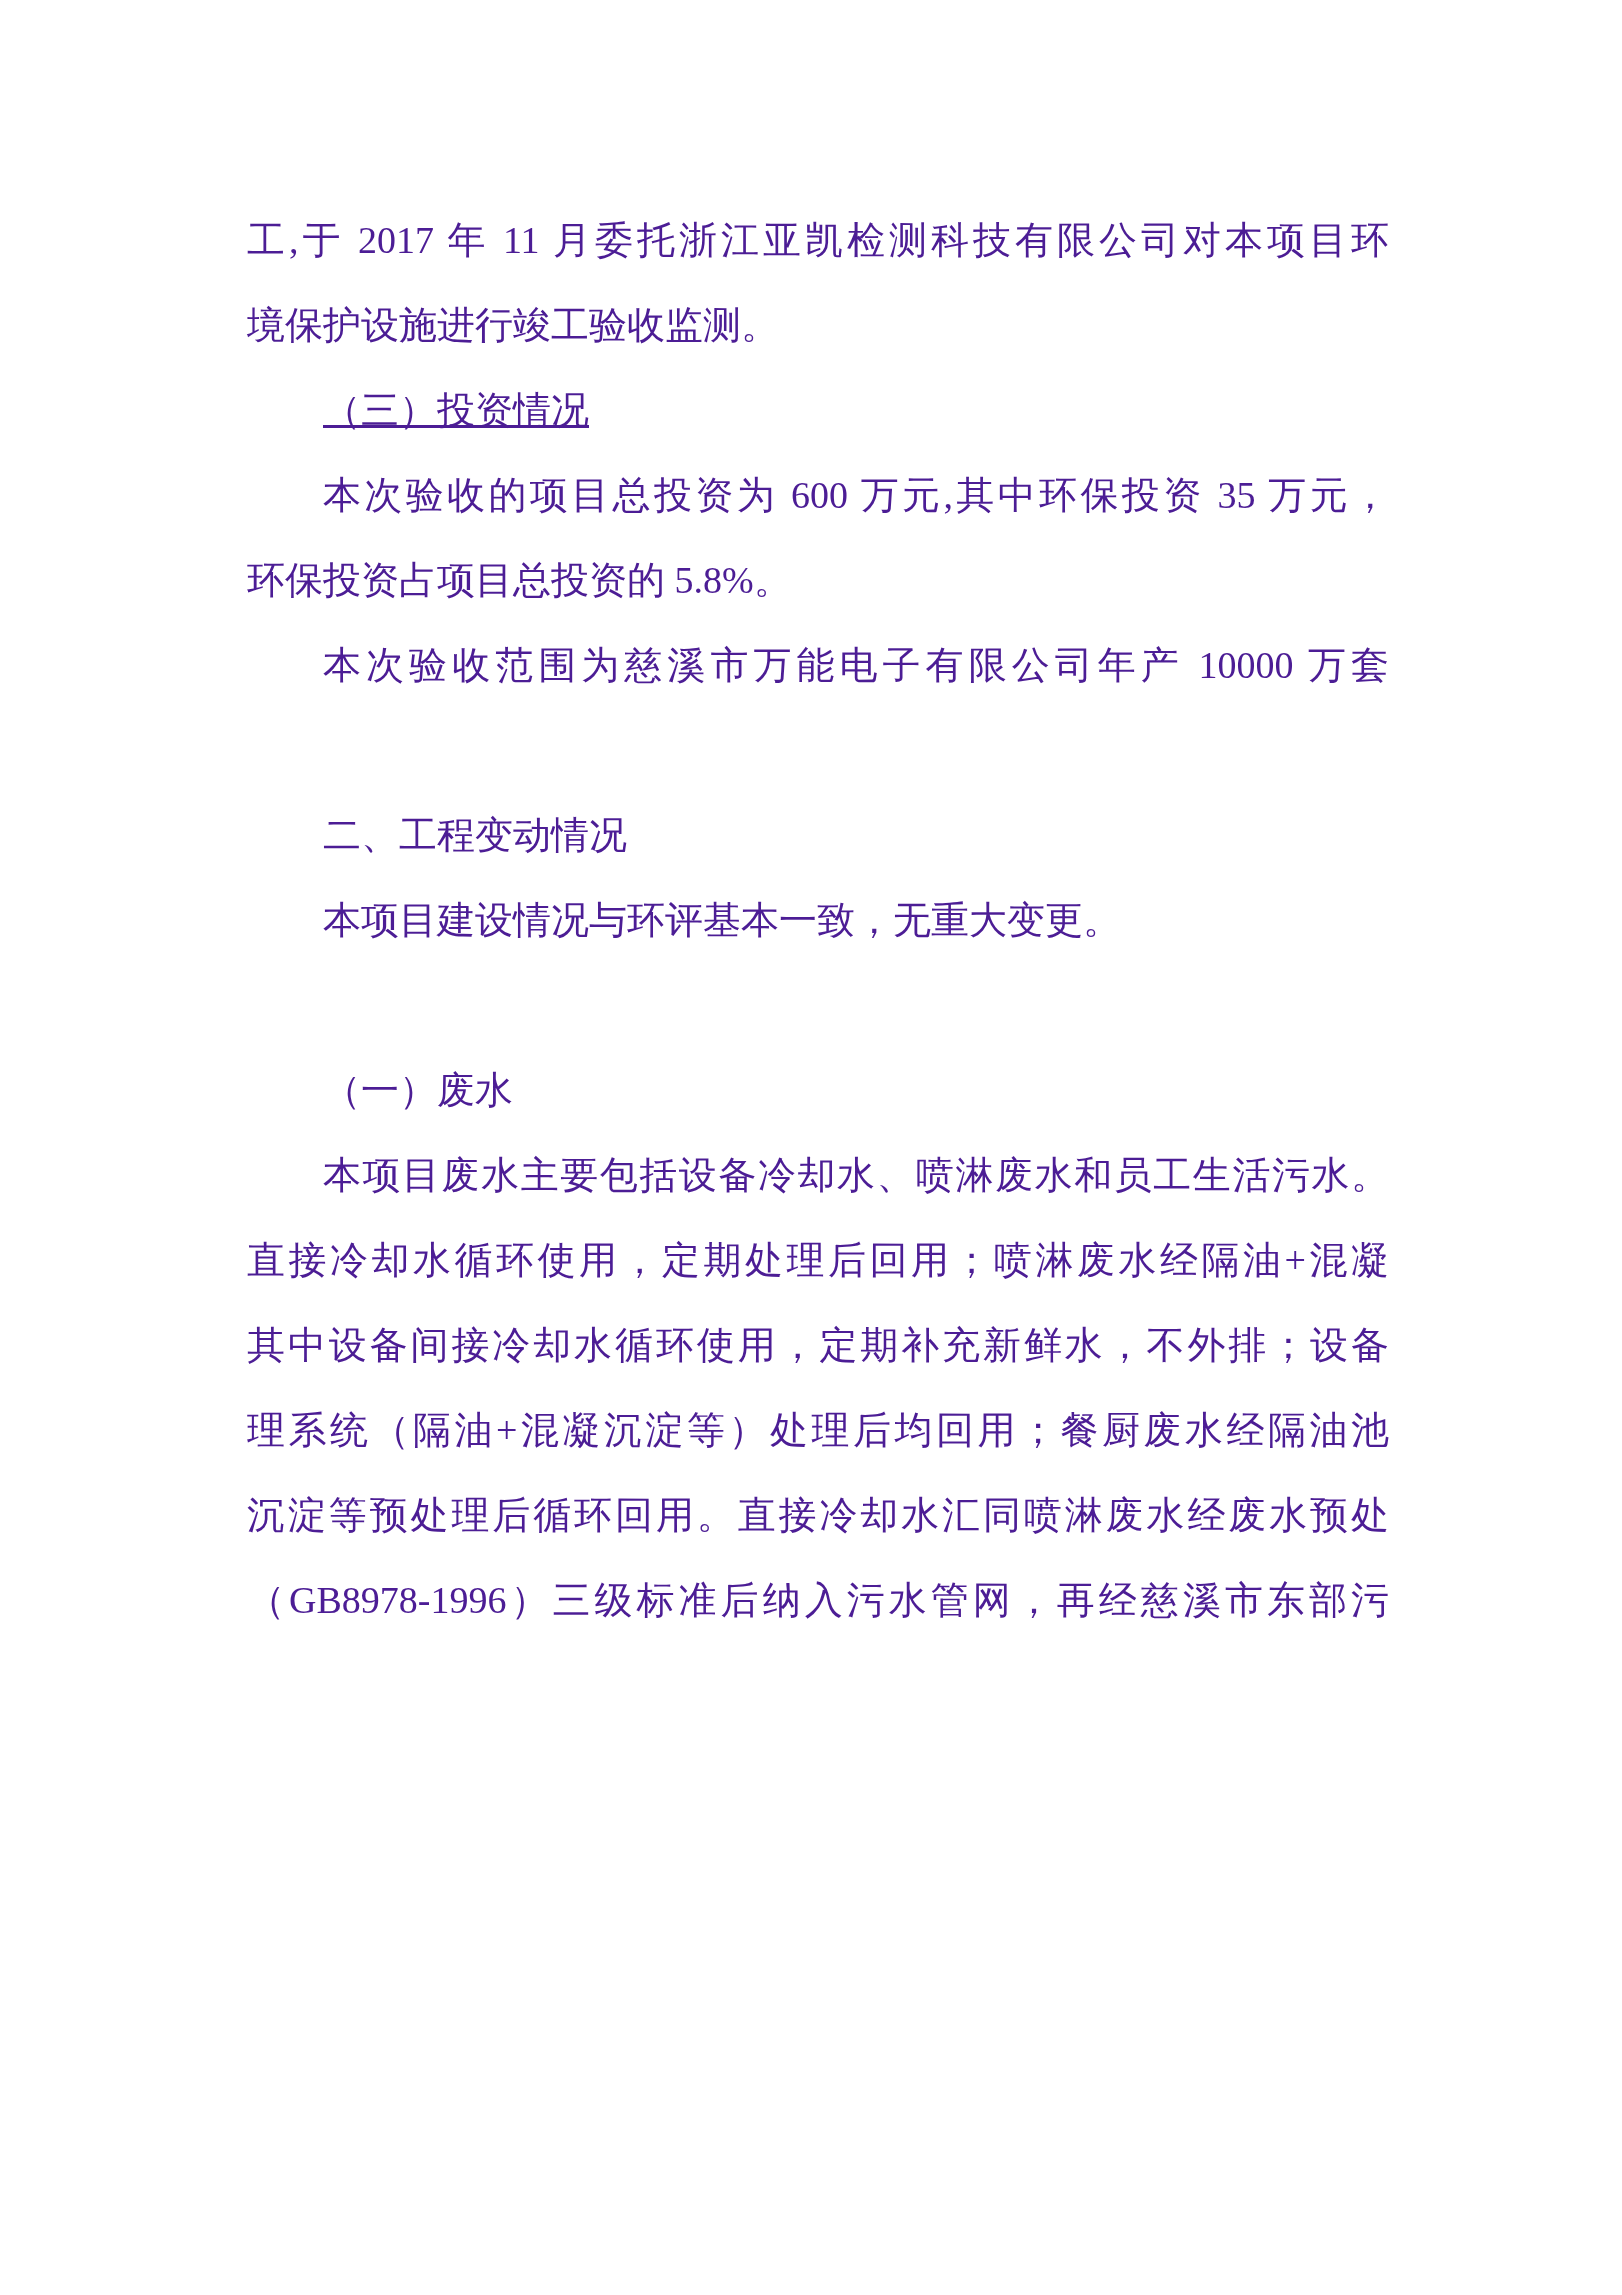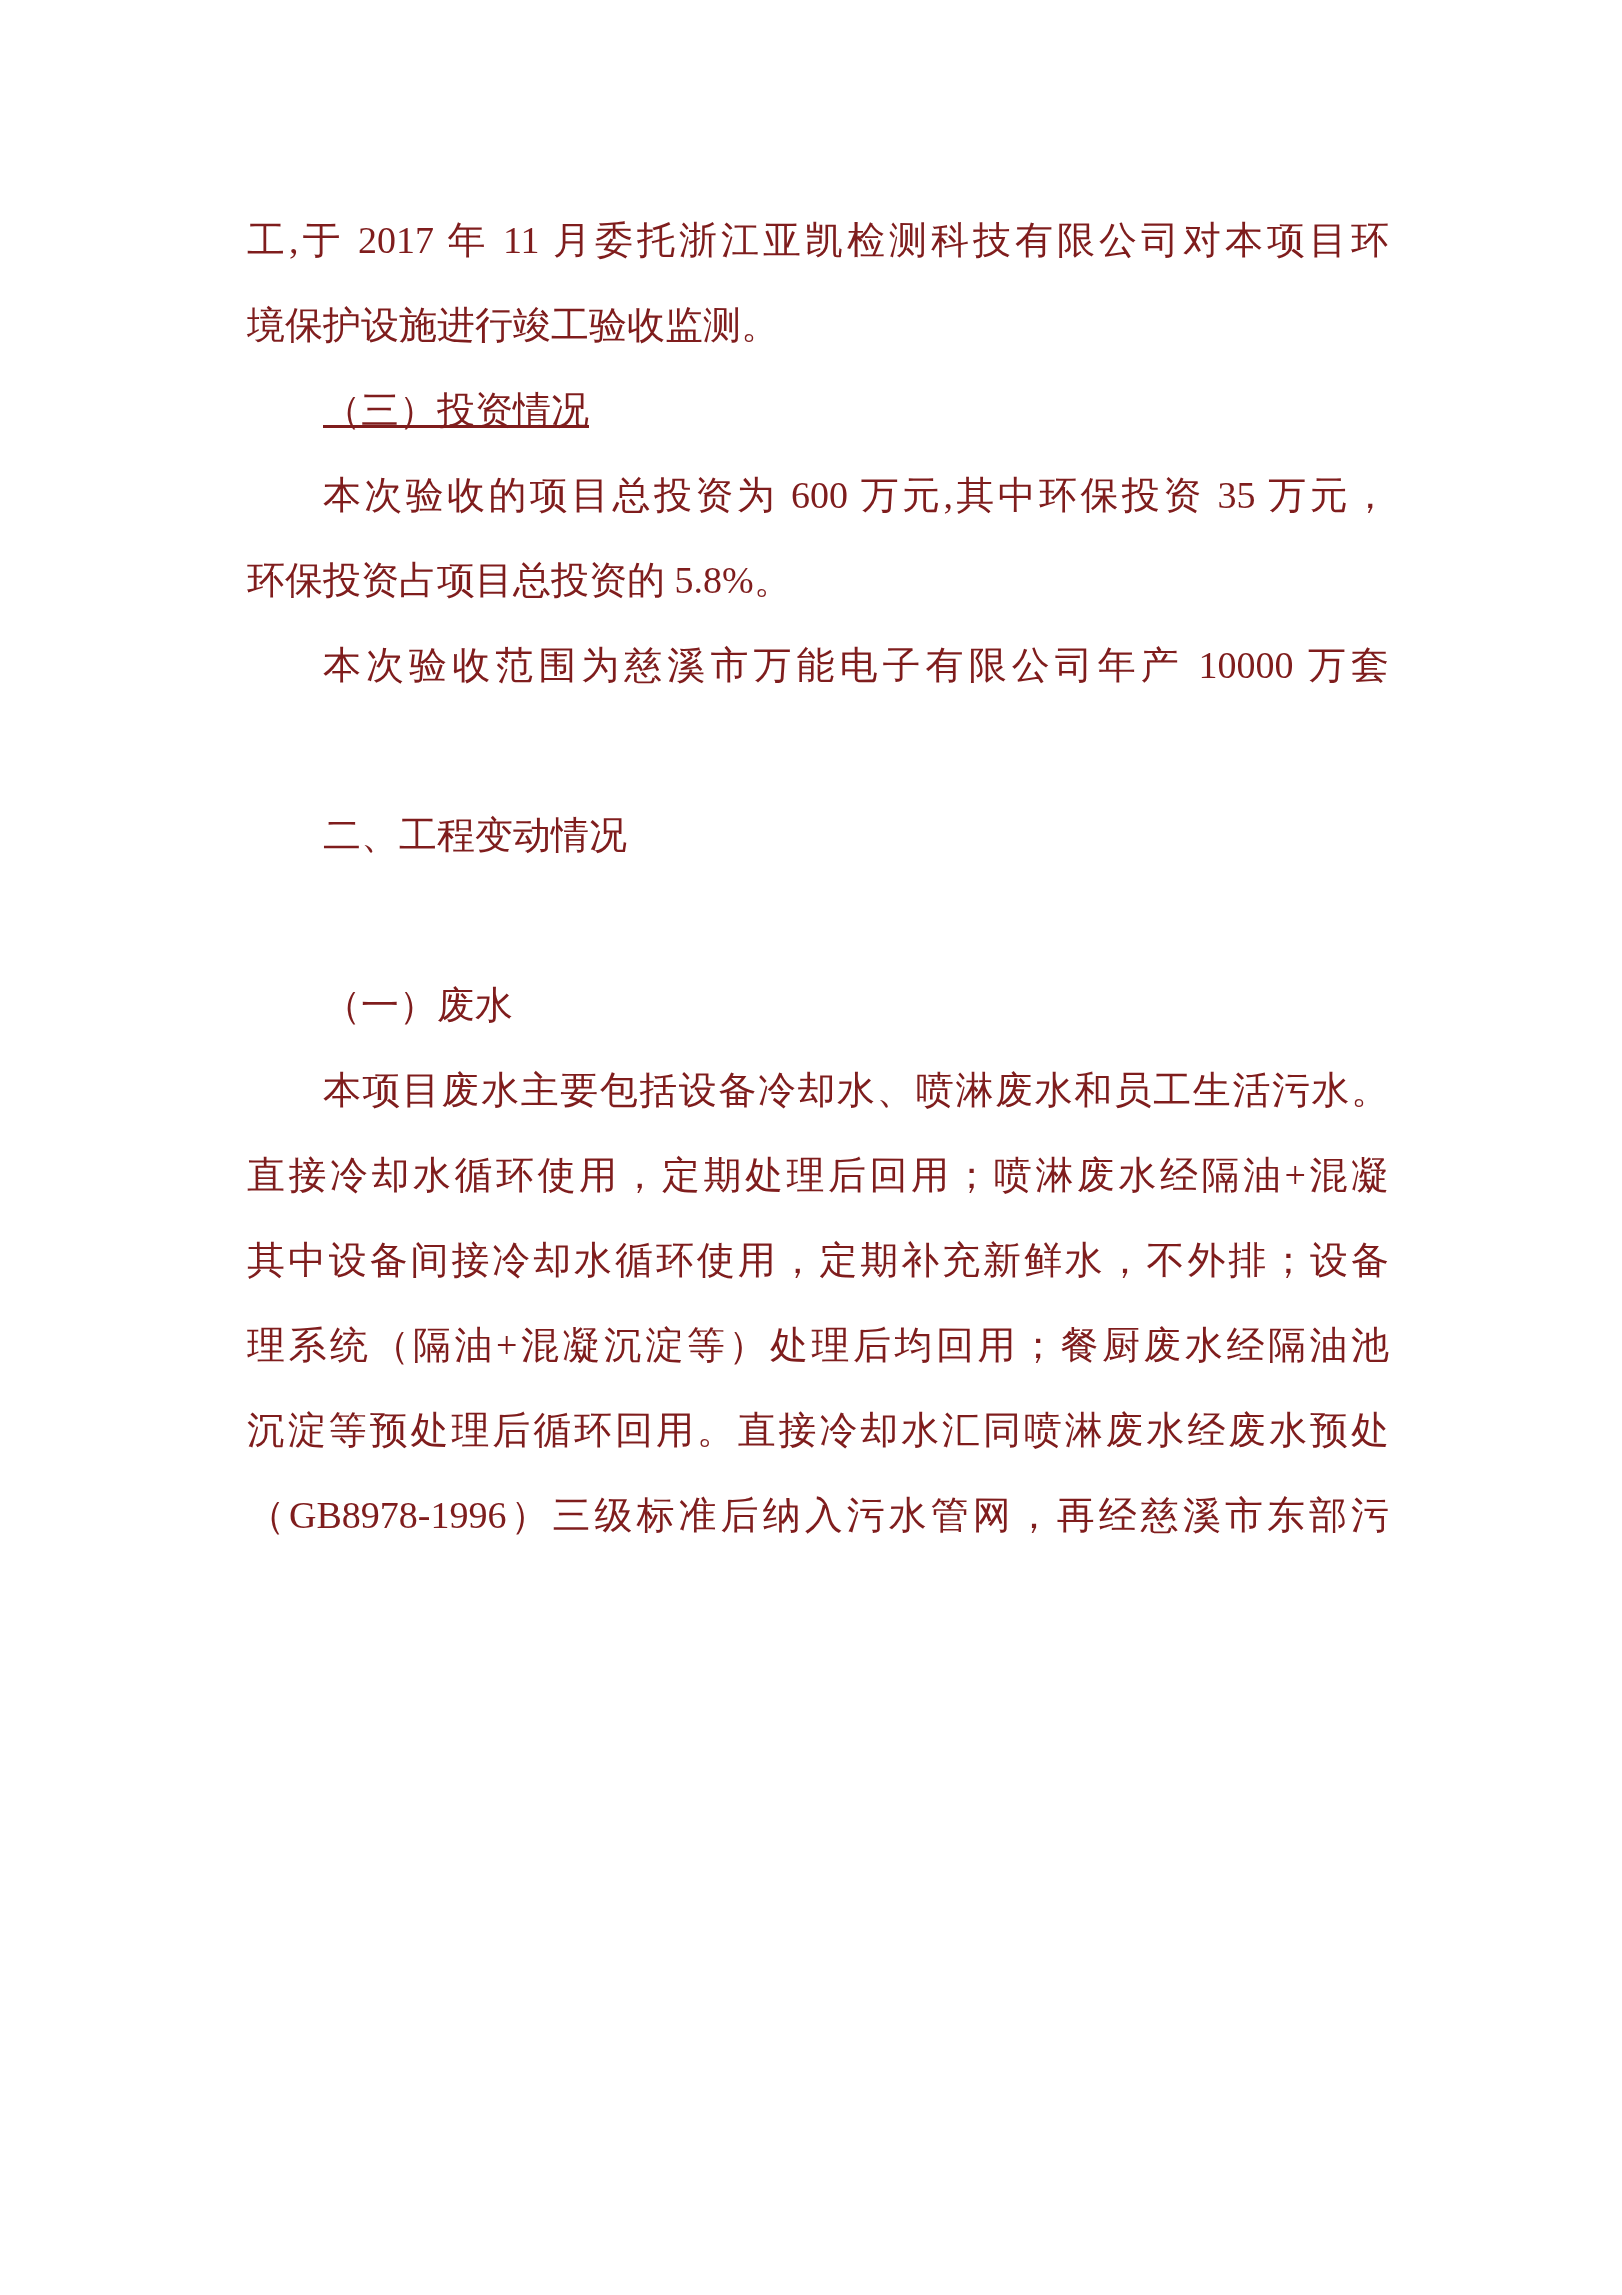--- a/index.html
+++ b/index.html
@@ -18,21 +18,21 @@
   .textblock {
     position: absolute;
     left: 247px;
     top: 198px;
     width: 1142px;
   }
   .line {
     height: 85px;
     line-height: 85px;
     font-size: 38px;
-    color: #7f1d1d;
+    color: #4c1d95;
     white-space: pre;
     overflow: visible;
   }
   .line.justify {
     white-space: normal;
     text-align: justify;
     text-align-last: justify;
     text-justify: inter-character;
     word-break: break-all;
   }
@@ -43,20 +43,21 @@
 <div class="page">
   <div class="textblock">
       <div class="line justify">工,于 2017 年 11 月委托浙江亚凯检测科技有限公司对本项目环</div>
       <div class="line">境保护设施进行竣工验收监测。</div>
       <div class="line" style="padding-left: 76px; text-decoration: underline;">（三）投资情况</div>
       <div class="line justify" style="padding-left: 76px;">本次验收的项目总投资为 600 万元,其中环保投资 35 万元，</div>
       <div class="line">环保投资占项目总投资的 5.8%。</div>
       <div class="line justify" style="padding-left: 76px;">本次验收范围为慈溪市万能电子有限公司年产 10000 万套</div>
       <div class="line"></div>
       <div class="line" style="padding-left: 76px;">二、工程变动情况</div>
+      <div class="line" style="padding-left: 76px;">本项目建设情况与环评基本一致，无重大变更。</div>
       <div class="line"></div>
       <div class="line" style="padding-left: 76px;">（一）废水</div>
       <div class="line justify" style="padding-left: 76px;">本项目废水主要包括设备冷却水、喷淋废水和员工生活污水。</div>
       <div class="line justify">直接冷却水循环使用，定期处理后回用；喷淋废水经隔油+混凝</div>
       <div class="line justify">其中设备间接冷却水循环使用，定期补充新鲜水，不外排；设备</div>
       <div class="line justify">理系统（隔油+混凝沉淀等）处理后均回用；餐厨废水经隔油池</div>
       <div class="line justify">沉淀等预处理后循环回用。直接冷却水汇同喷淋废水经废水预处</div>
       <div class="line justify">（GB8978-1996）三级标准后纳入污水管网，再经慈溪市东部污</div>
     </div>
 </div>

